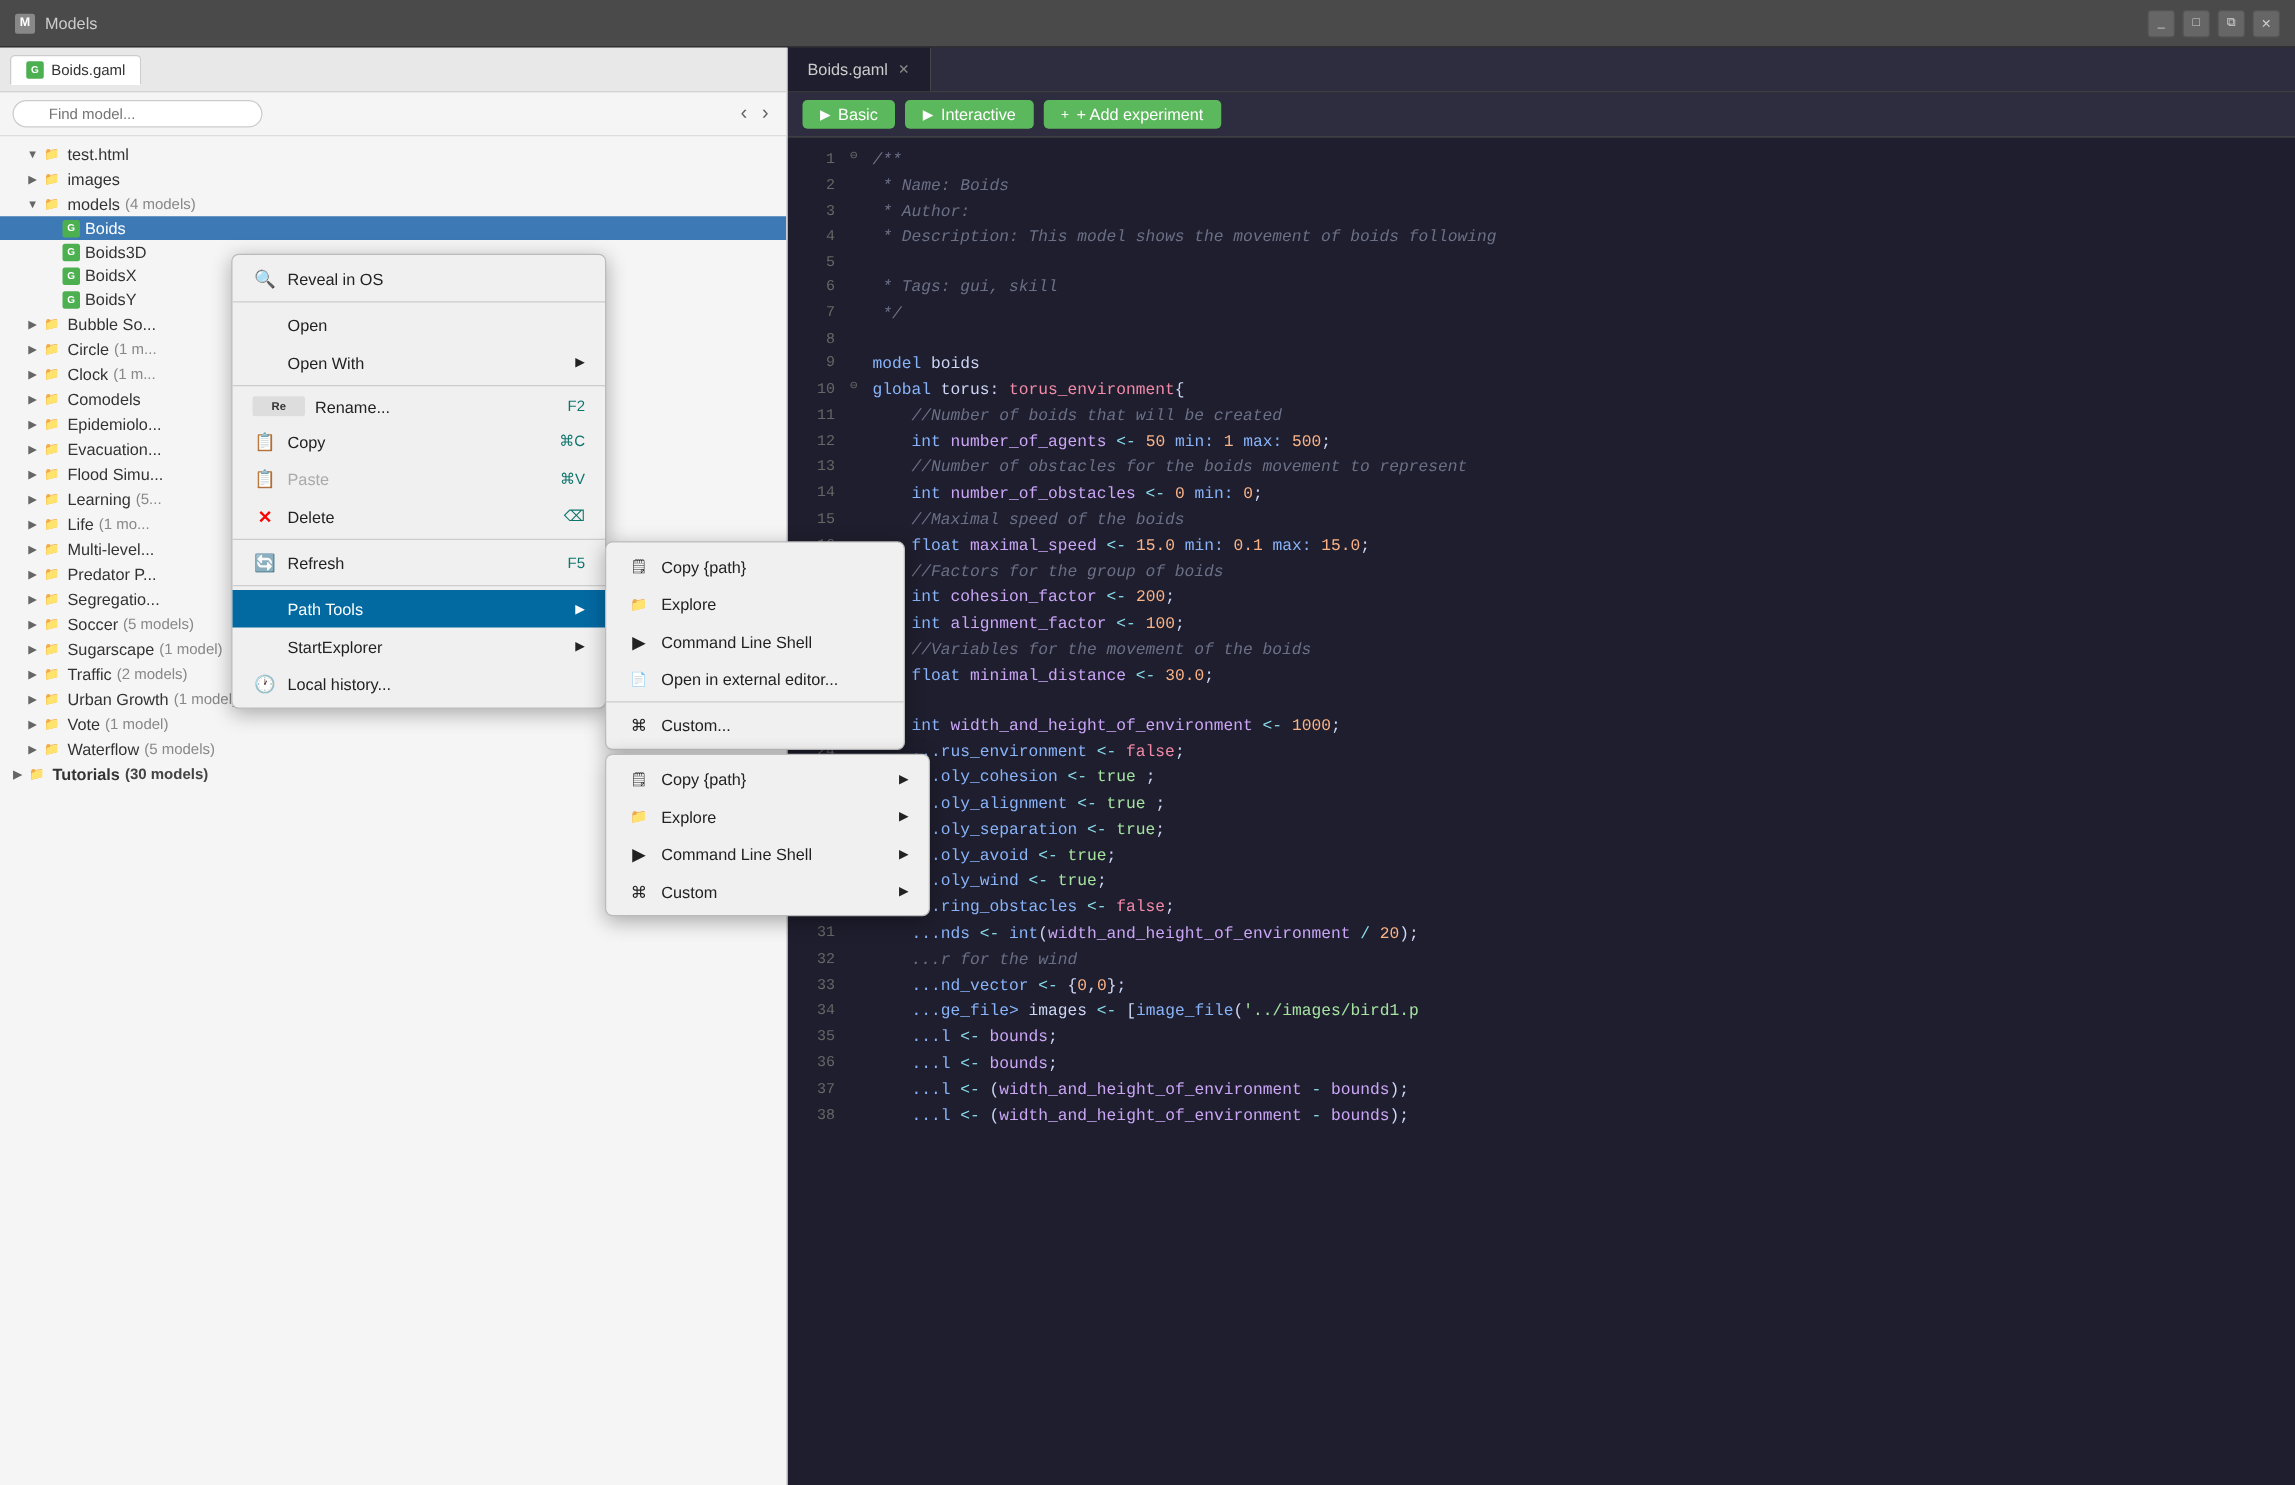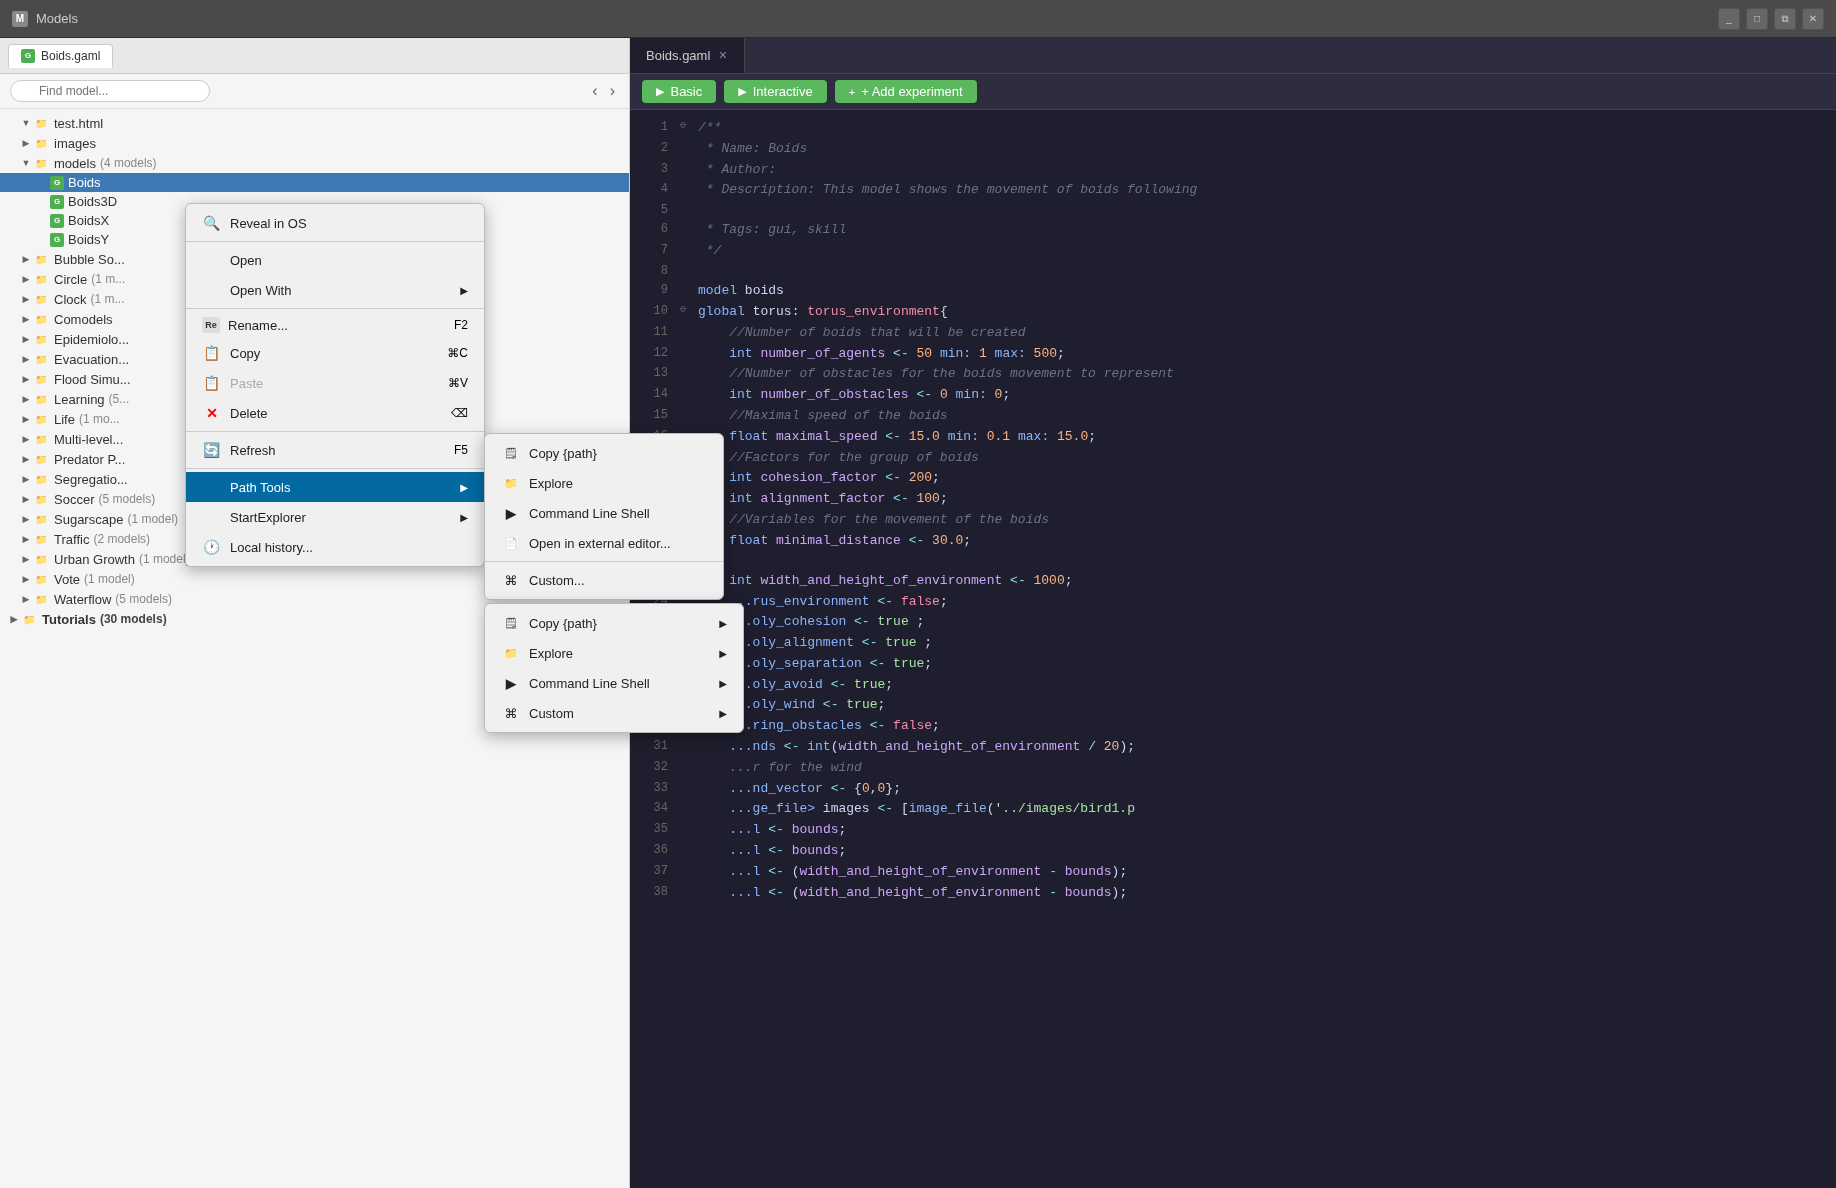--- a/index.html
+++ b/index.html
@@ -216,21 +216,21 @@
       margin: 3px 0;
     }
     .menu-icon {
       width: 20px; height: 20px;
       margin-right: 8px;
       display: flex; align-items: center; justify-content: center;
       font-size: 14px; flex-shrink: 0;
     }
     .menu-shortcut {
       margin-left: auto;
-      color: #000000;
+      color: #0f766e;
       font-size: 12px;
     }
     .menu-arrow {
       margin-left: auto;
       font-size: 10px;
     }
     .menu-item.highlighted .menu-arrow,
     .menu-item:hover .menu-arrow { color: white; }
 
     
@@ -577,21 +577,21 @@
 
       <div class="menu-item">
         <div class="menu-icon"></div>
         <span>Open With</span>
         <span class="menu-arrow">▶</span>
       </div>
 
       <div class="menu-separator"></div>
 
       <div class="menu-item">
-        <div class="menu-icon" style="background:#ddd; border-radius:2px; font-size:9px; font-weight:bold; color:#333; width:18px; height:16px; display:flex; align-items:center; justify-content:center;">Re</div>
+        <div class="menu-icon" style="background:#ddd; border-radius:2px; font-size:9px; font-weight:bold; color:#333; width:42px; height:16px; display:flex; align-items:center; justify-content:center;">Re</div>
         <span>Rename...</span>
         <span class="menu-shortcut">F2</span>
       </div>
 
       <div class="menu-item">
         <div class="menu-icon">📋</div>
         <span>Copy</span>
         <span class="menu-shortcut">⌘C</span>
       </div>
 

